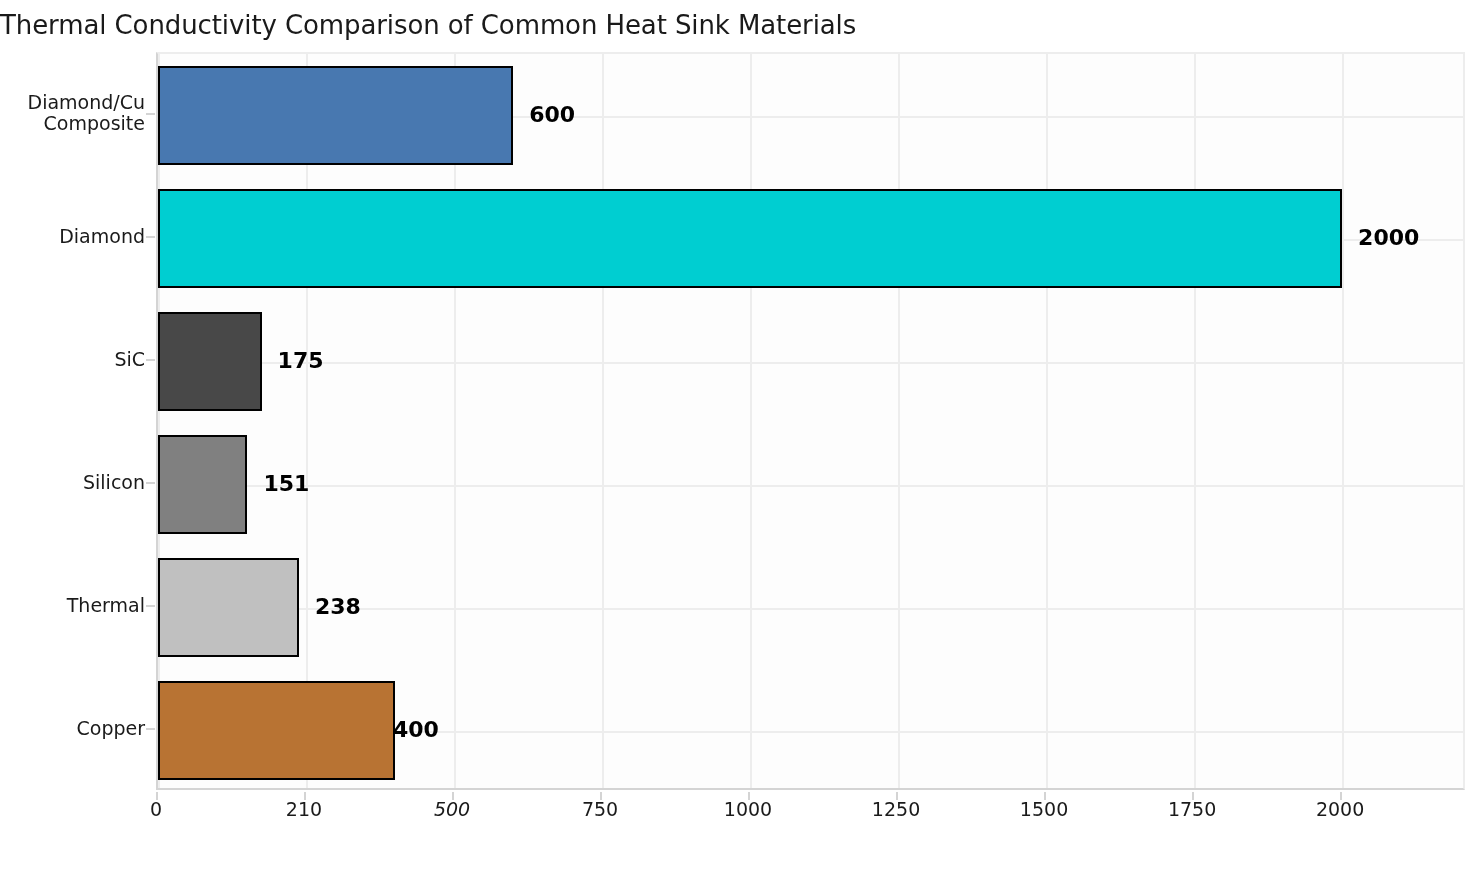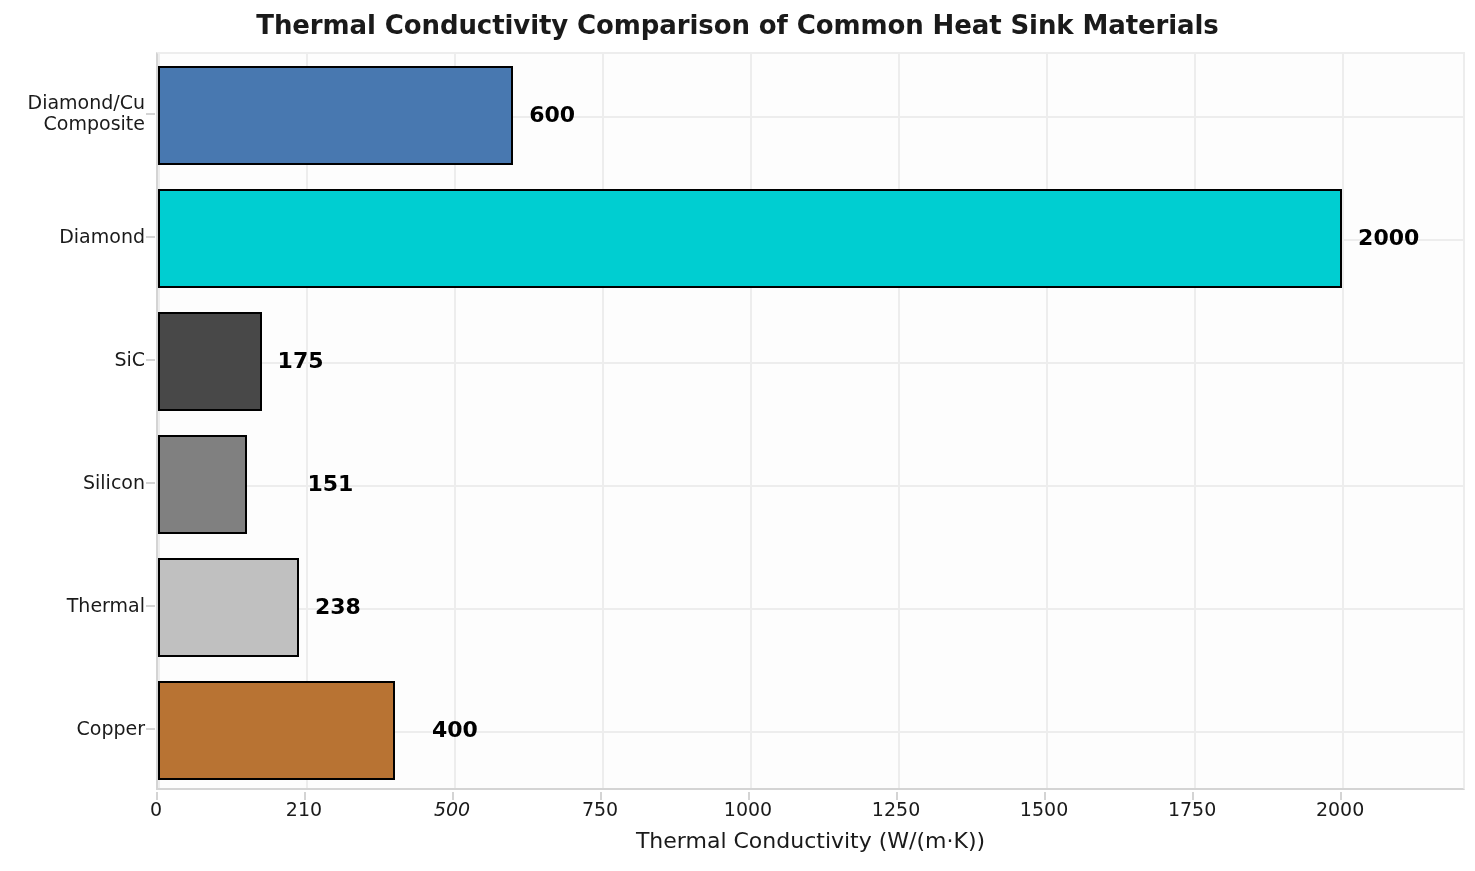--- a/index.html
+++ b/index.html
@@ -20,23 +20,23 @@
     height: 871px;
     background: #ffffff;
   }
 
   
   #chart-title {
     position: absolute;
     left: 0;
     top: 10px;
     width: 1475px;
-    text-align: center;
+    text-align: left;
     font-size: 26px;
-    font-weight: bold;
+    font-weight: normal;
     color: #1a1a1a;
     letter-spacing: -0.1px;
   }
 
   
   
   #plot-area {
     position: absolute;
     left: 156px;
     top: 52px;
@@ -175,23 +175,23 @@
       <div class="ytick-label" style="top: 359.5px;">SiC</div>
       <div class="ytick-mark" style="top: 359.5px;"></div>
       <div class="ytick-label" style="top: 236.5px;">Diamond</div>
       <div class="ytick-mark" style="top: 236.5px;"></div>
       <div class="ytick-label" style="top: 113.5px;">Diamond/Cu
 Composite</div>
       <div class="ytick-mark" style="top: 113.5px;"></div>
     </div>
 
   <div id="value-layer">
-      <div class="bar-value" style="left: 432px; top: 728.5px;">400</div>
+      <div class="bar-value" style="left: 393px; top: 728.5px;">400</div>
       <div class="bar-value" style="left: 314.905px; top: 605.5px;">238</div>
-      <div class="bar-value" style="left: 263.398px; top: 482.5px; margin-left: 44px;">151</div>
+      <div class="bar-value" style="left: 263.398px; top: 482.5px;">151</div>
       <div class="bar-value" style="left: 277.607px; top: 359.5px;">175</div>
       <div class="bar-value" style="left: 1358.08px; top: 236.5px;">2000</div>
       <div class="bar-value" style="left: 529.224px; top: 113.5px;">600</div>
     </div>
 
   <div id="xtick-layer">
       <div class="xtick-label" style="left: 156px;">0</div>
       <div class="xtick-mark" style="left: 156px;"></div>
       <div class="xtick-label" style="left: 304.01px;">210</div>
       <div class="xtick-mark" style="left: 304.01px;"></div>
@@ -204,15 +204,14 @@
       <div class="xtick-label" style="left: 896.05px;">1250</div>
       <div class="xtick-mark" style="left: 896.05px;"></div>
       <div class="xtick-label" style="left: 1044.06px;">1500</div>
       <div class="xtick-mark" style="left: 1044.06px;"></div>
       <div class="xtick-label" style="left: 1192.07px;">1750</div>
       <div class="xtick-mark" style="left: 1192.07px;"></div>
       <div class="xtick-label" style="left: 1340.08px;">2000</div>
       <div class="xtick-mark" style="left: 1340.08px;"></div>
     </div>
 
-  <div id="xaxis-title">Thermal Conductivity (W/(m·K))</div>
 
 </div>
 
 </body></html>

